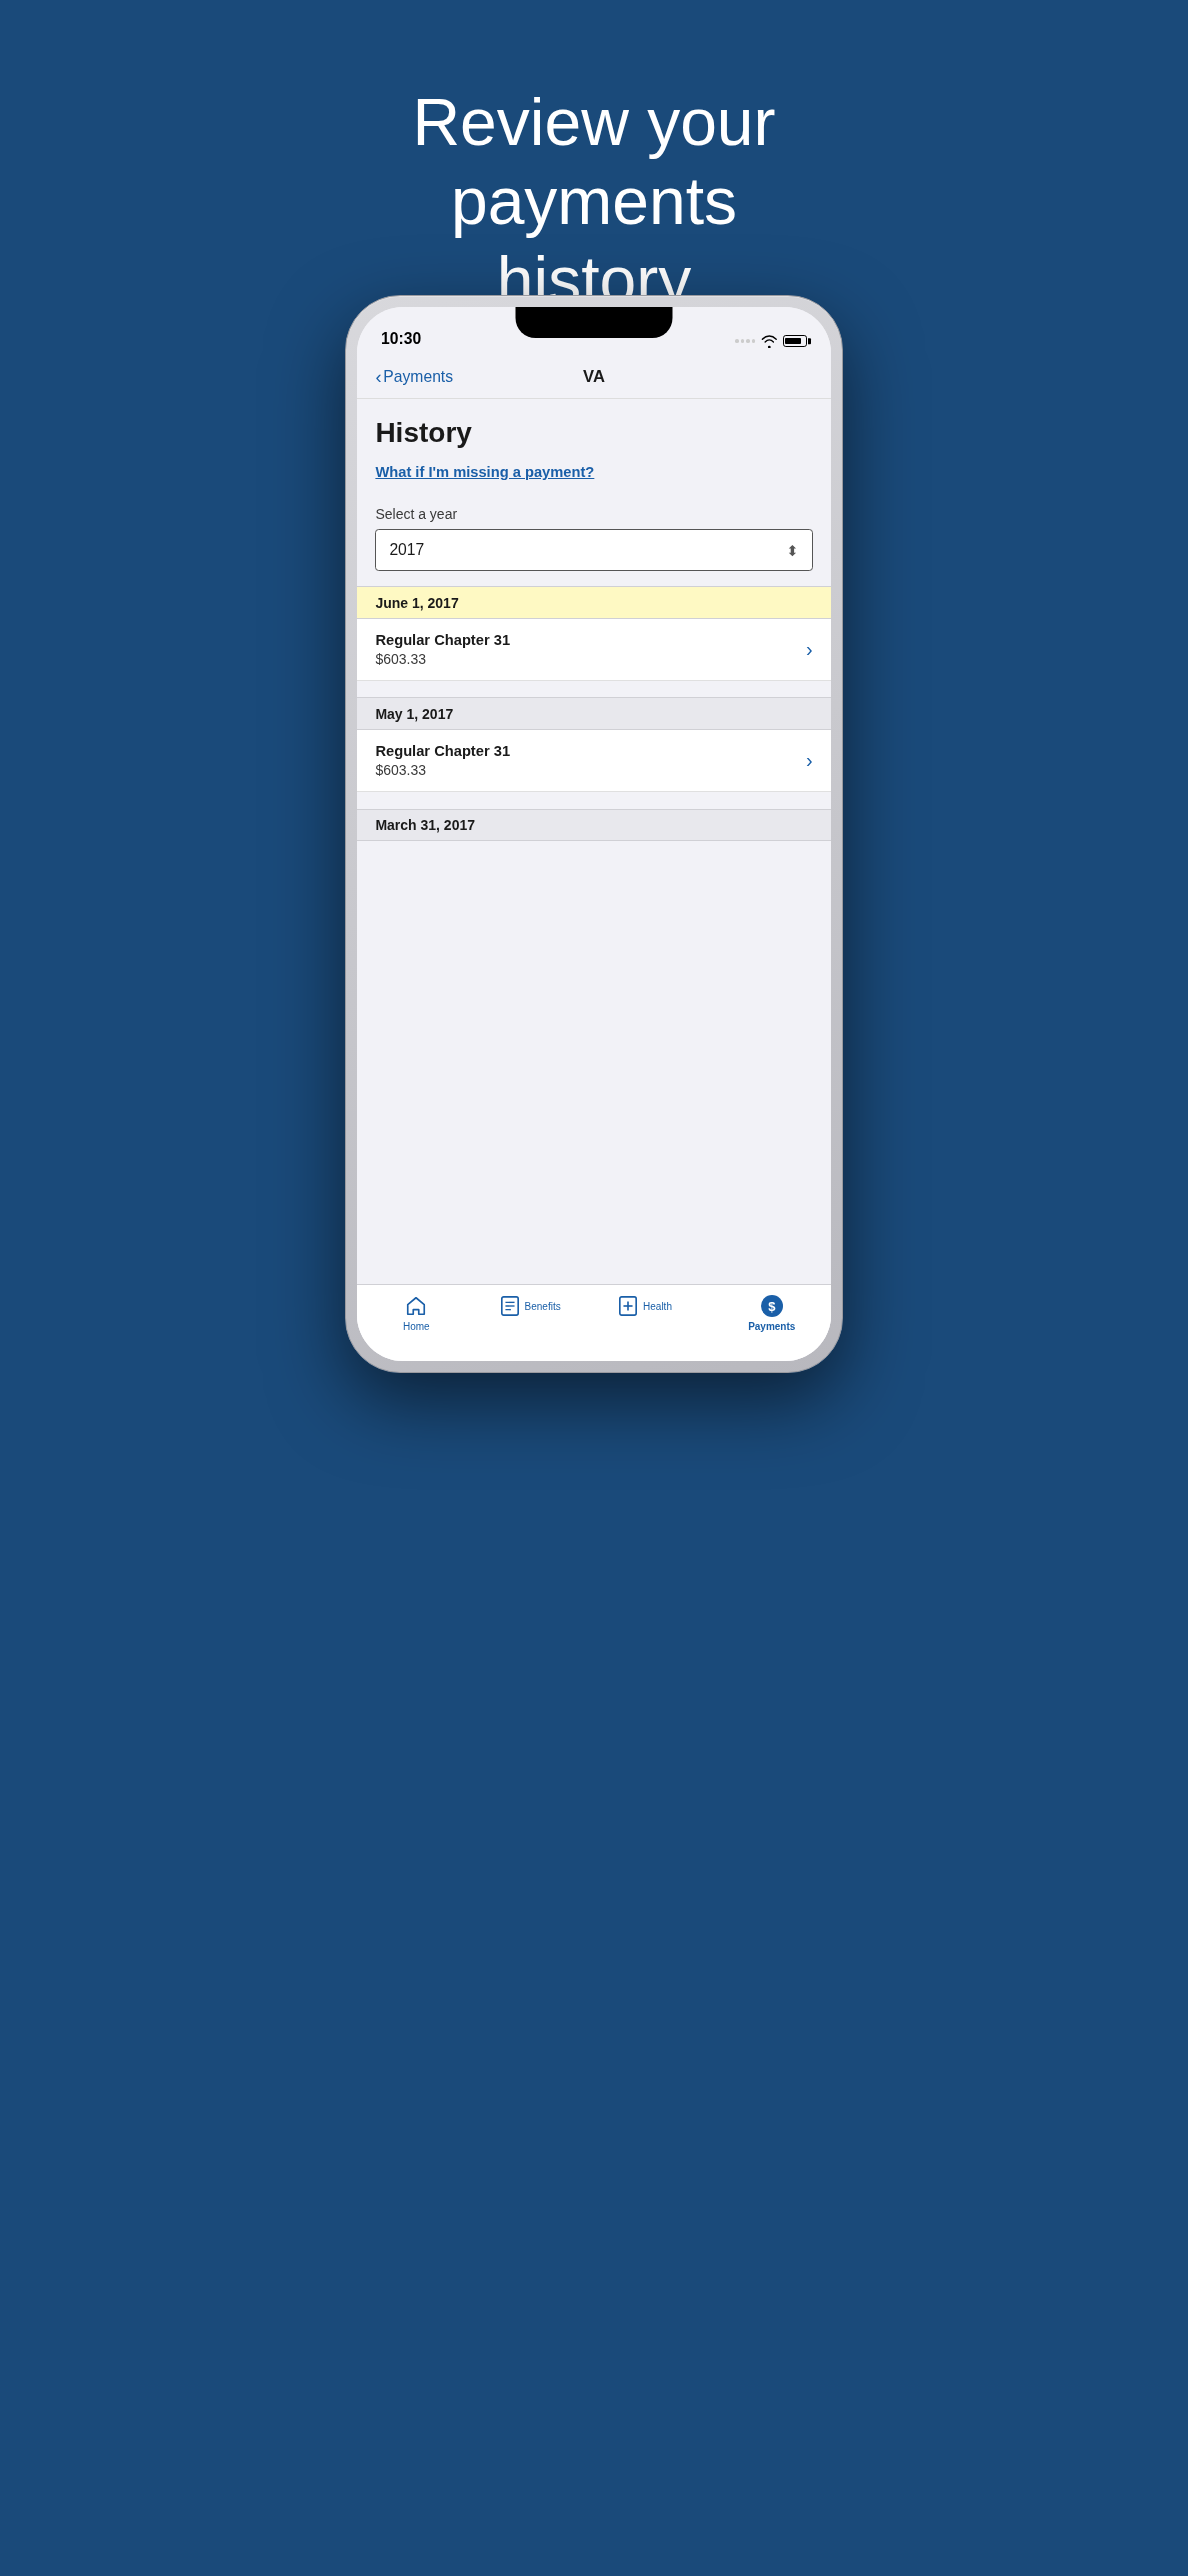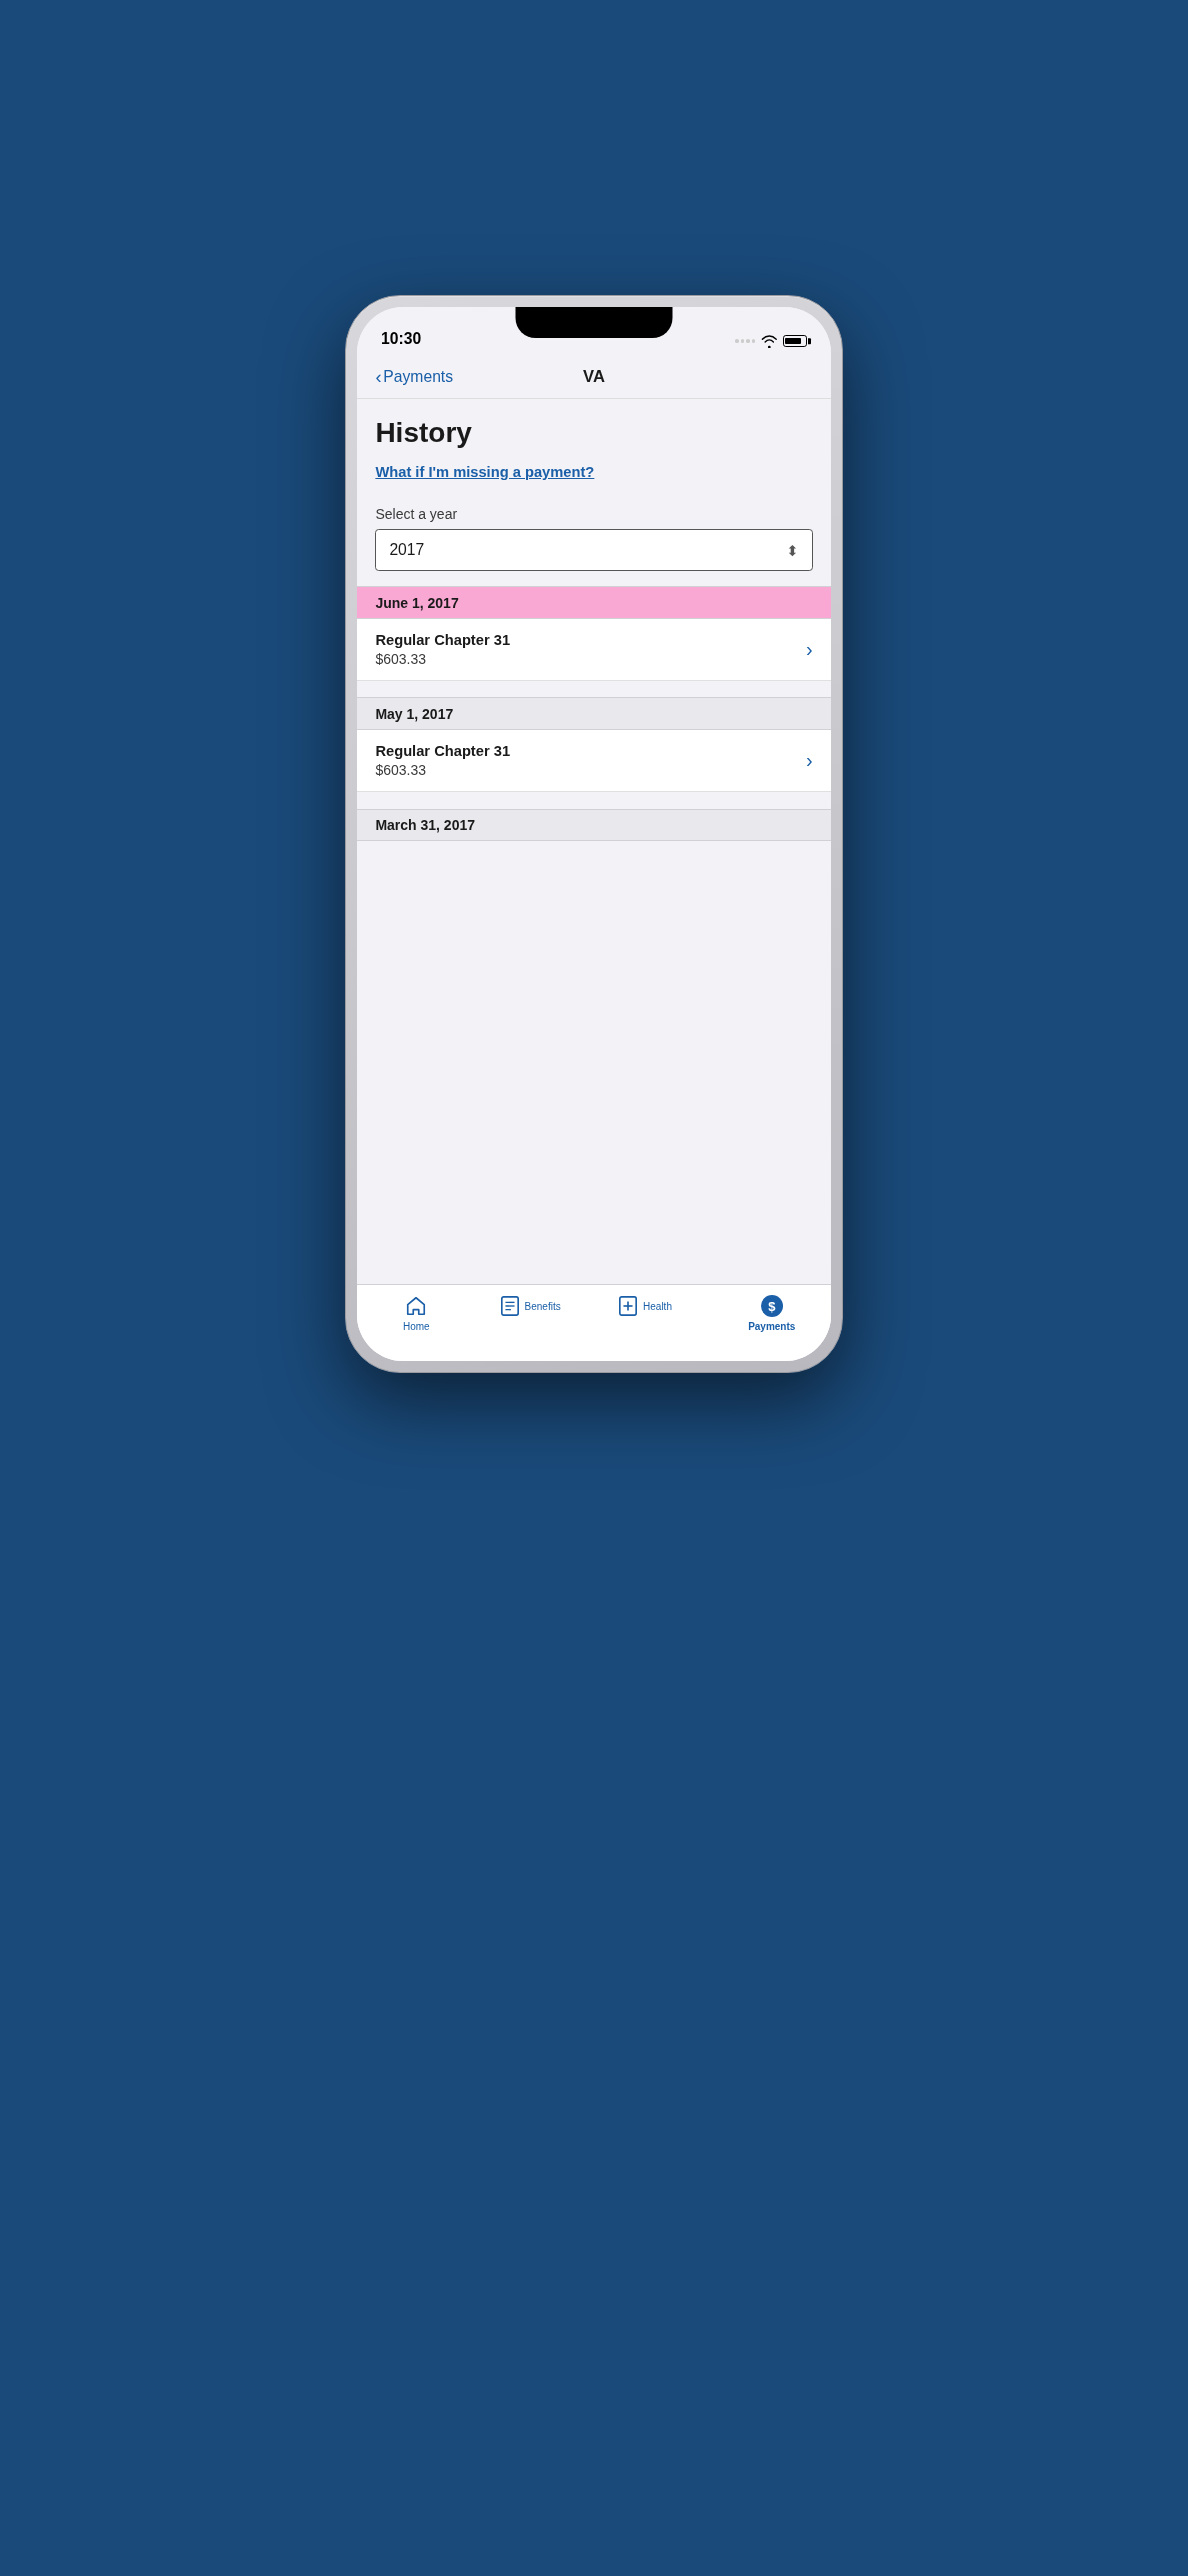--- a/index.html
+++ b/index.html
@@ -13,20 +13,26 @@
       align-items: center;
       font-family: -apple-system, BlinkMacSystemFont, 'Helvetica Neue', Arial, sans-serif;
       overflow: hidden;
     }
   </style>
 </head>
 <body>
 
 <div style="width:1188px;height:2576px;background:#1a4a7a;position:relative;overflow:hidden;">
 
+  <div style="text-align:center;margin-top:83px;padding:0 276px;">
+    <div style="color:#fff;font-size:66px;font-weight:400;line-height:1.2;font-family:-apple-system,BlinkMacSystemFont,'Helvetica Neue',Arial,sans-serif;">
+      <span>Review your payments</span><br>
+      <span>history</span>
+    </div>
+  </div>
 
   <div style="position:absolute;left:50%;transform:translateX(-50%);top:295px;width:498px;height:1078px;background:linear-gradient(160deg,#d8d8dc,#b8b8be);border-radius:55px;box-shadow:0 28px 74px rgba(0,0,0,0.55),inset 0 0.9px 0 rgba(255,255,255,0.3);border:1.8px solid #9a9a9f;">
 
     <div style="position:absolute;top:11px;left:11px;right:11px;bottom:11px;background:#f2f2f7;border-radius:46px;overflow:hidden;display:flex;flex-direction:column;justify-content:center;">
 
       <div style="position:absolute;top:0;left:50%;transform:translateX(-50%);width:157px;height:31px;background:#000;border-radius:0 0 20px 20px;z-index:20;"></div>
 
       <div style="height:48px;background:#f2f2f7;display:flex;align-items:flex-end;justify-content:space-between;padding:0 24px 7.4px 24px;flex-shrink:0;position:relative;z-index:5;">
         <span style="font-size:15.7px;font-weight:600;color:#000;font-family:-apple-system,BlinkMacSystemFont,'Helvetica Neue',Arial,sans-serif;">10:30</span>
         <div style="display:flex;align-items:center;gap:5.5px;">
@@ -70,21 +76,21 @@
           <label style="font-size:14px;color:#3a3a3a;display:block;margin-bottom:7.4px;font-family:-apple-system,BlinkMacSystemFont,'Helvetica Neue',Arial,sans-serif;">Select a year</label>
 
           <div style="position:relative;margin-bottom:5.5px;">
             <div style="width:100%;height:42px;border:1.4px solid #555;border-radius:3.7px;background:#fff;display:flex;align-items:center;justify-content:space-between;padding:0 13px;cursor:pointer;">
               <span style="font-size:15.7px;color:#1a1a1a;font-family:-apple-system,BlinkMacSystemFont,'Helvetica Neue',Arial,sans-serif;">2017</span>
               <span style="font-size:14.7px;color:#555;">⬍</span>
             </div>
           </div>
         </div>
 
-        <div style="background:#f9a8d4;padding:7.4px 18.4px;font-size:14px;font-weight:700;color:#1a1a1a;border-top:0.9px solid #d0d0d5;border-bottom:0.9px solid #d0d0d5;font-family:-apple-system,BlinkMacSystemFont,'Helvetica Neue',Arial,sans-serif;">
+        <div style="background:#fef9c3;padding:7.4px 18.4px;font-size:14px;font-weight:700;color:#1a1a1a;border-top:0.9px solid #d0d0d5;border-bottom:0.9px solid #d0d0d5;font-family:-apple-system,BlinkMacSystemFont,'Helvetica Neue',Arial,sans-serif;">
           <span>June 1, 2017</span>
         </div>
         <div style="background:#fff;padding:13px 18.4px;display:flex;align-items:center;justify-content:space-between;border-bottom:0.9px solid #e0e0e0;cursor:pointer;">
           <div>
             <div style="font-size:14.7px;font-weight:700;color:#1a1a1a;font-family:-apple-system,BlinkMacSystemFont,'Helvetica Neue',Arial,sans-serif;">Regular Chapter 31</div>
             <div style="font-size:14px;color:#3a3a3a;margin-top:2.8px;font-family:-apple-system,BlinkMacSystemFont,'Helvetica Neue',Arial,sans-serif;">$603.33</div>
           </div>
           <span style="color:#1a5fa8;font-size:20px;">›</span>
         </div>
 

